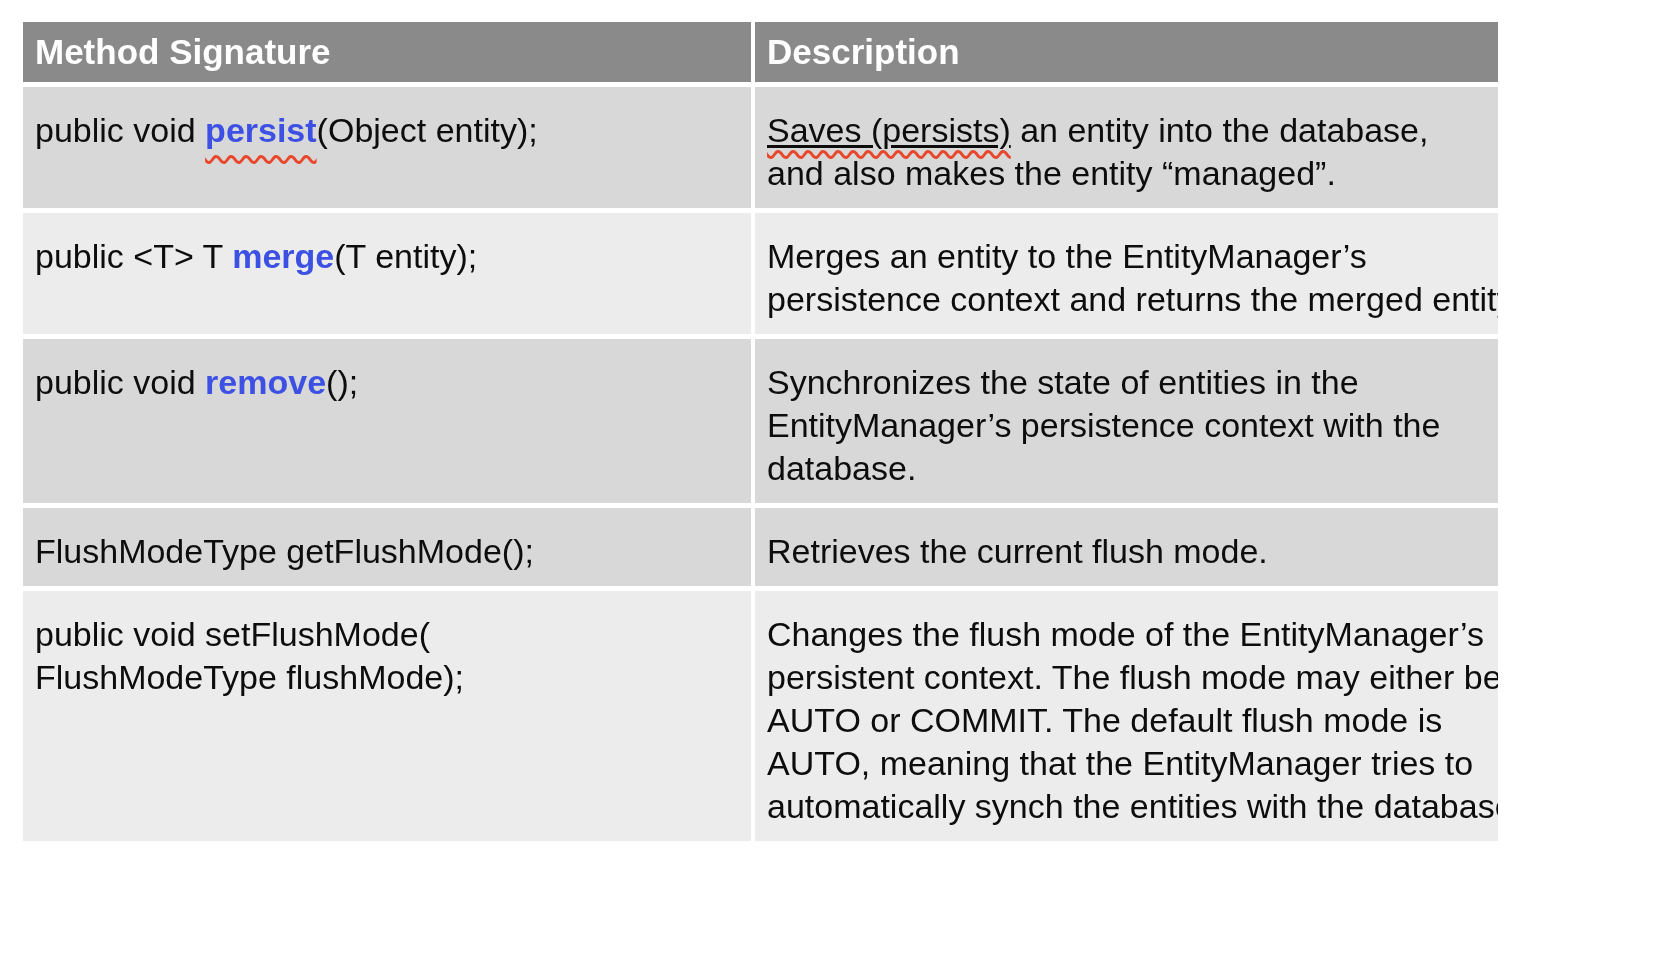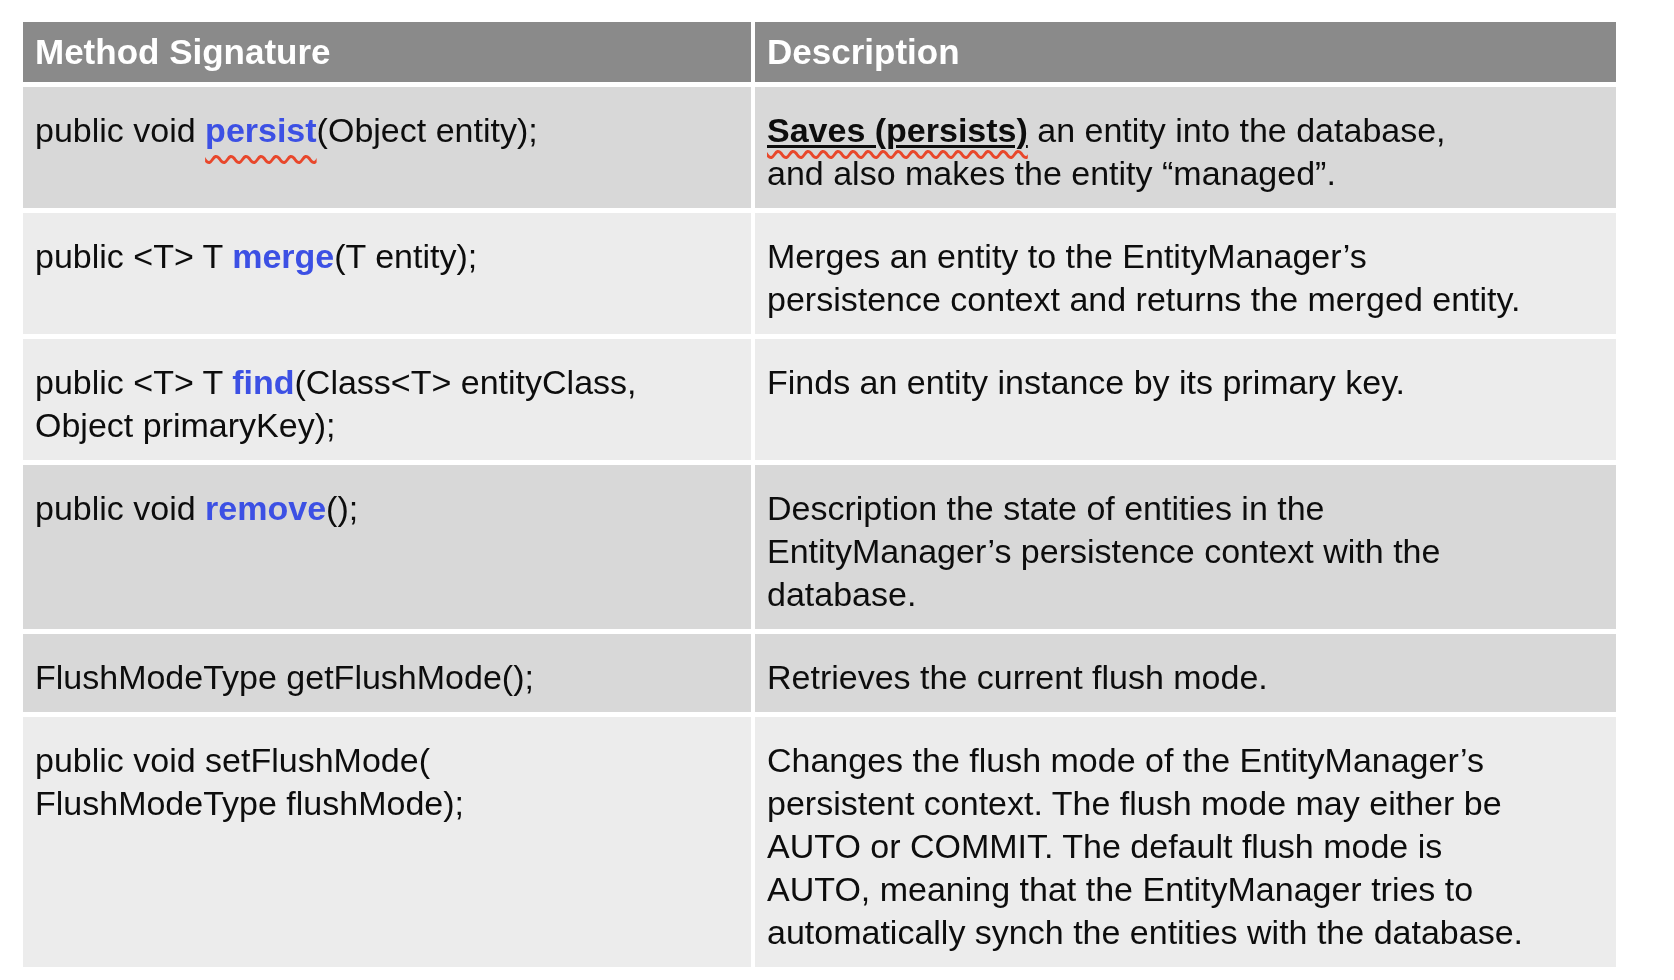--- a/index.html
+++ b/index.html
@@ -3,21 +3,21 @@
 <meta charset="utf-8">
 <style>
   html, body {
     margin: 0;
     padding: 0;
     background: #ffffff;
     font-family: "Liberation Sans", sans-serif;
   }
   .page {
     position: relative;
-    width: 1616px;
+    width: 1498px;
     height: 980px;
     background: #ffffff;
     overflow: hidden;
   }
   table.methods-table {
     margin: 17px 0 0 19px;
     width: 1632px;
     border-collapse: separate;
     border-spacing: 4px 5px;
     table-layout: fixed;
@@ -60,21 +60,20 @@
     text-decoration-thickness: 3px;
     text-underline-offset: 13px;
   }
   
   .un {
     text-decoration-line: underline;
     text-decoration-style: solid;
     text-decoration-color: currentColor;
     text-decoration-thickness: 3px;
     text-underline-offset: 3px;
-    font-weight: bold;
   }
   
   .sqa {
     text-decoration-line: underline;
     text-decoration-style: wavy;
     text-decoration-color: var(--squiggle-red, #e8472b);
     text-decoration-thickness: 3px;
     text-underline-offset: 8px;
   }
 </style>
@@ -97,28 +96,23 @@
         <tr class="row dark">
           <td class="cell signature">public void <span class="kw"><span class="sq">persist</span></span>(Object entity);</td>
           <td class="cell description"><span class="un"><span class="sqa">Saves (persists)</span></span> an entity into the database,
 and also makes the entity “managed”.</td>
         </tr>
         <tr class="row light">
           <td class="cell signature">public &lt;T&gt; T <span class="kw">merge</span>(T entity);</td>
           <td class="cell description">Merges an entity to the EntityManager’s
 persistence context and returns the merged entity.</td>
         </tr>
-        <tr class="row light">
-          <td class="cell signature">public &lt;T&gt; T <span class="kw">find</span>(Class&lt;T&gt; entityClass,
-Object primaryKey);</td>
-          <td class="cell description">Finds an entity instance by its primary key.</td>
-        </tr>
         <tr class="row dark">
           <td class="cell signature">public void <span class="kw">remove</span>();</td>
-          <td class="cell description">Description the state of entities in the
+          <td class="cell description">Synchronizes the state of entities in the
 EntityManager’s persistence context with the
 database.</td>
         </tr>
         <tr class="row dark">
           <td class="cell signature">FlushModeType getFlushMode();</td>
           <td class="cell description">Retrieves the current flush mode.</td>
         </tr>
         <tr class="row light">
           <td class="cell signature">public void setFlushMode(
 FlushModeType flushMode);</td>

